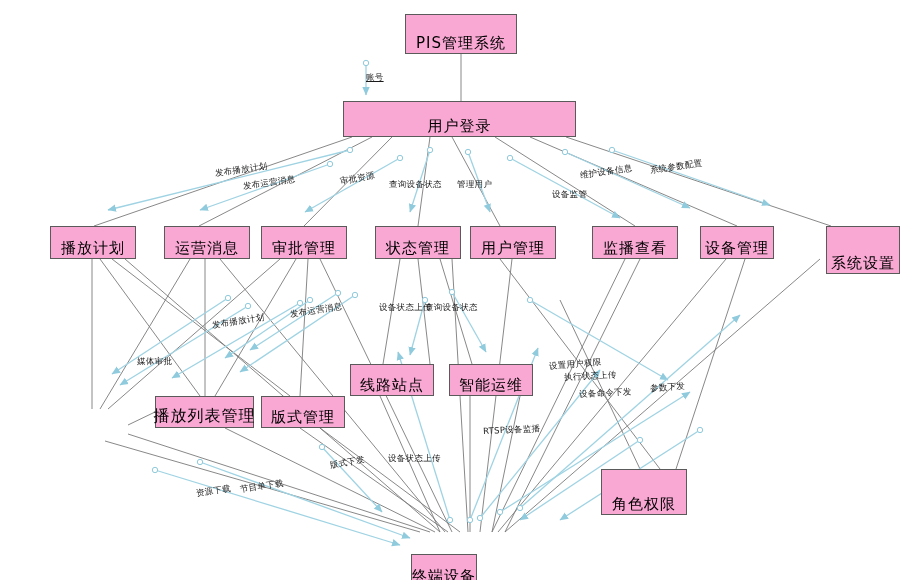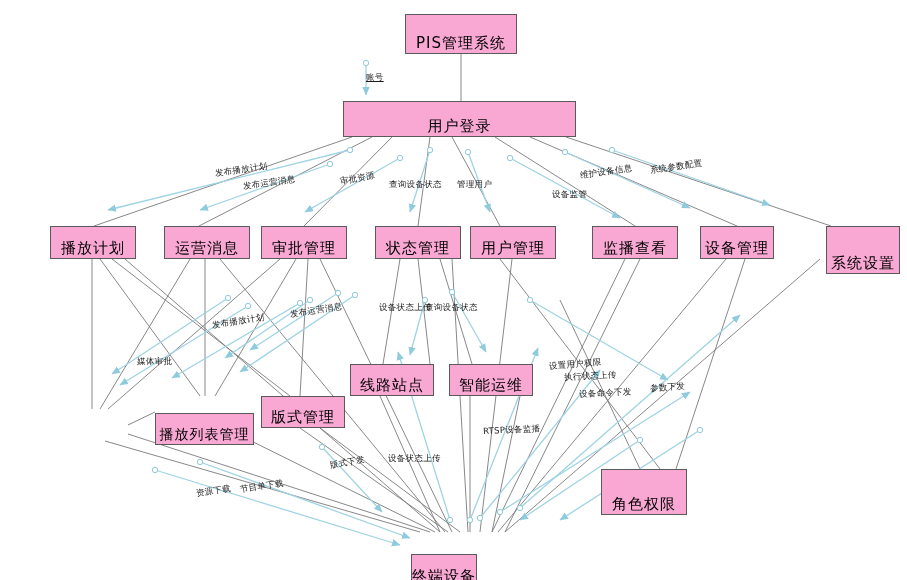--- a/index.html
+++ b/index.html
@@ -3,21 +3,21 @@
 <meta charset="utf-8">
 <style>
   html,body{margin:0;padding:0;background:#ffffff;}
   body{width:907px;height:580px;overflow:hidden;
        font-family:"DejaVu Sans","Liberation Sans",sans-serif;}
   #canvas{position:relative;width:907px;height:580px;background:#fff;}
   svg{position:absolute;left:0;top:0;width:907px;height:580px;}
   .node{position:absolute;box-sizing:border-box;border:1.3px solid #5a5a5a;
         background:#f9a8d4;display:flex;align-items:flex-end;justify-content:center;
         color:#000;font-size:15px;letter-spacing:1px;white-space:nowrap;}
-  .node.small{font-size:14px;margin-top:17px;}
+  .node.small{font-size:16px;}
   .edge-label{position:absolute;font-size:8.5px;color:#1a1a1a;white-space:nowrap;
         letter-spacing:.3px;line-height:1;transform-origin:left center;}
 </style>
 </head>
 <body>
 
 <div id="canvas">
 
   <svg id="edges" viewBox="0 0 907 580">
     <defs>

